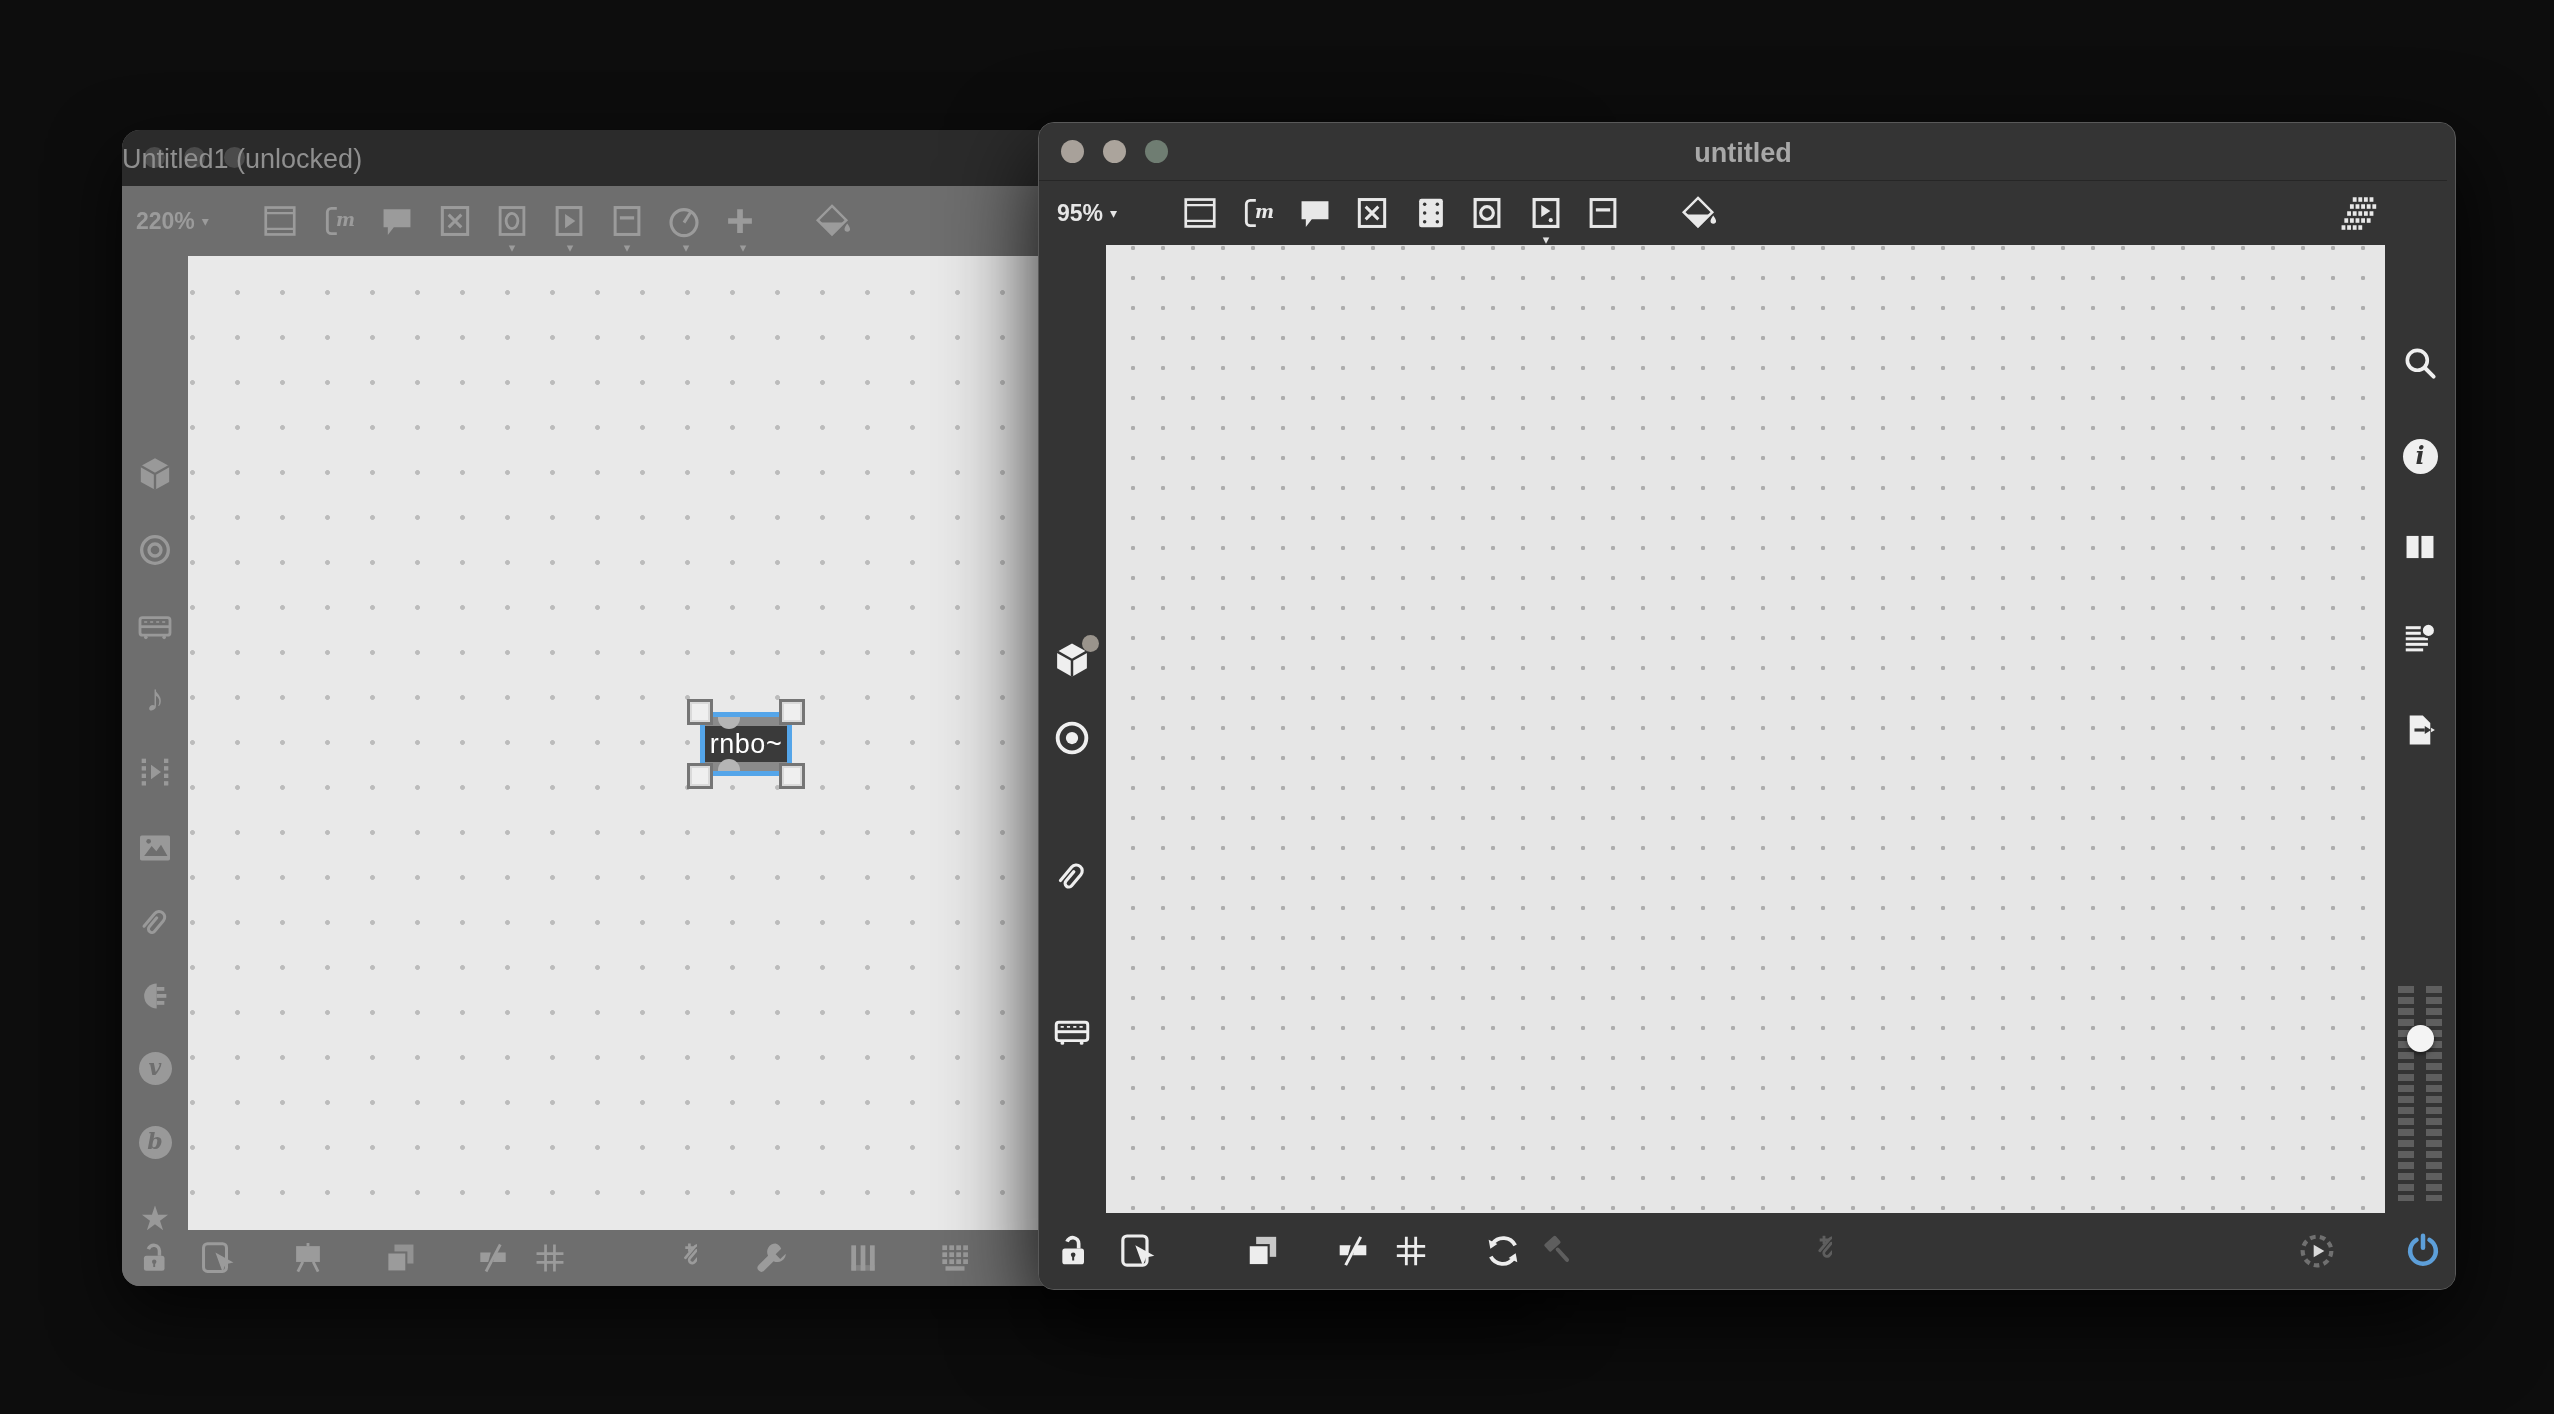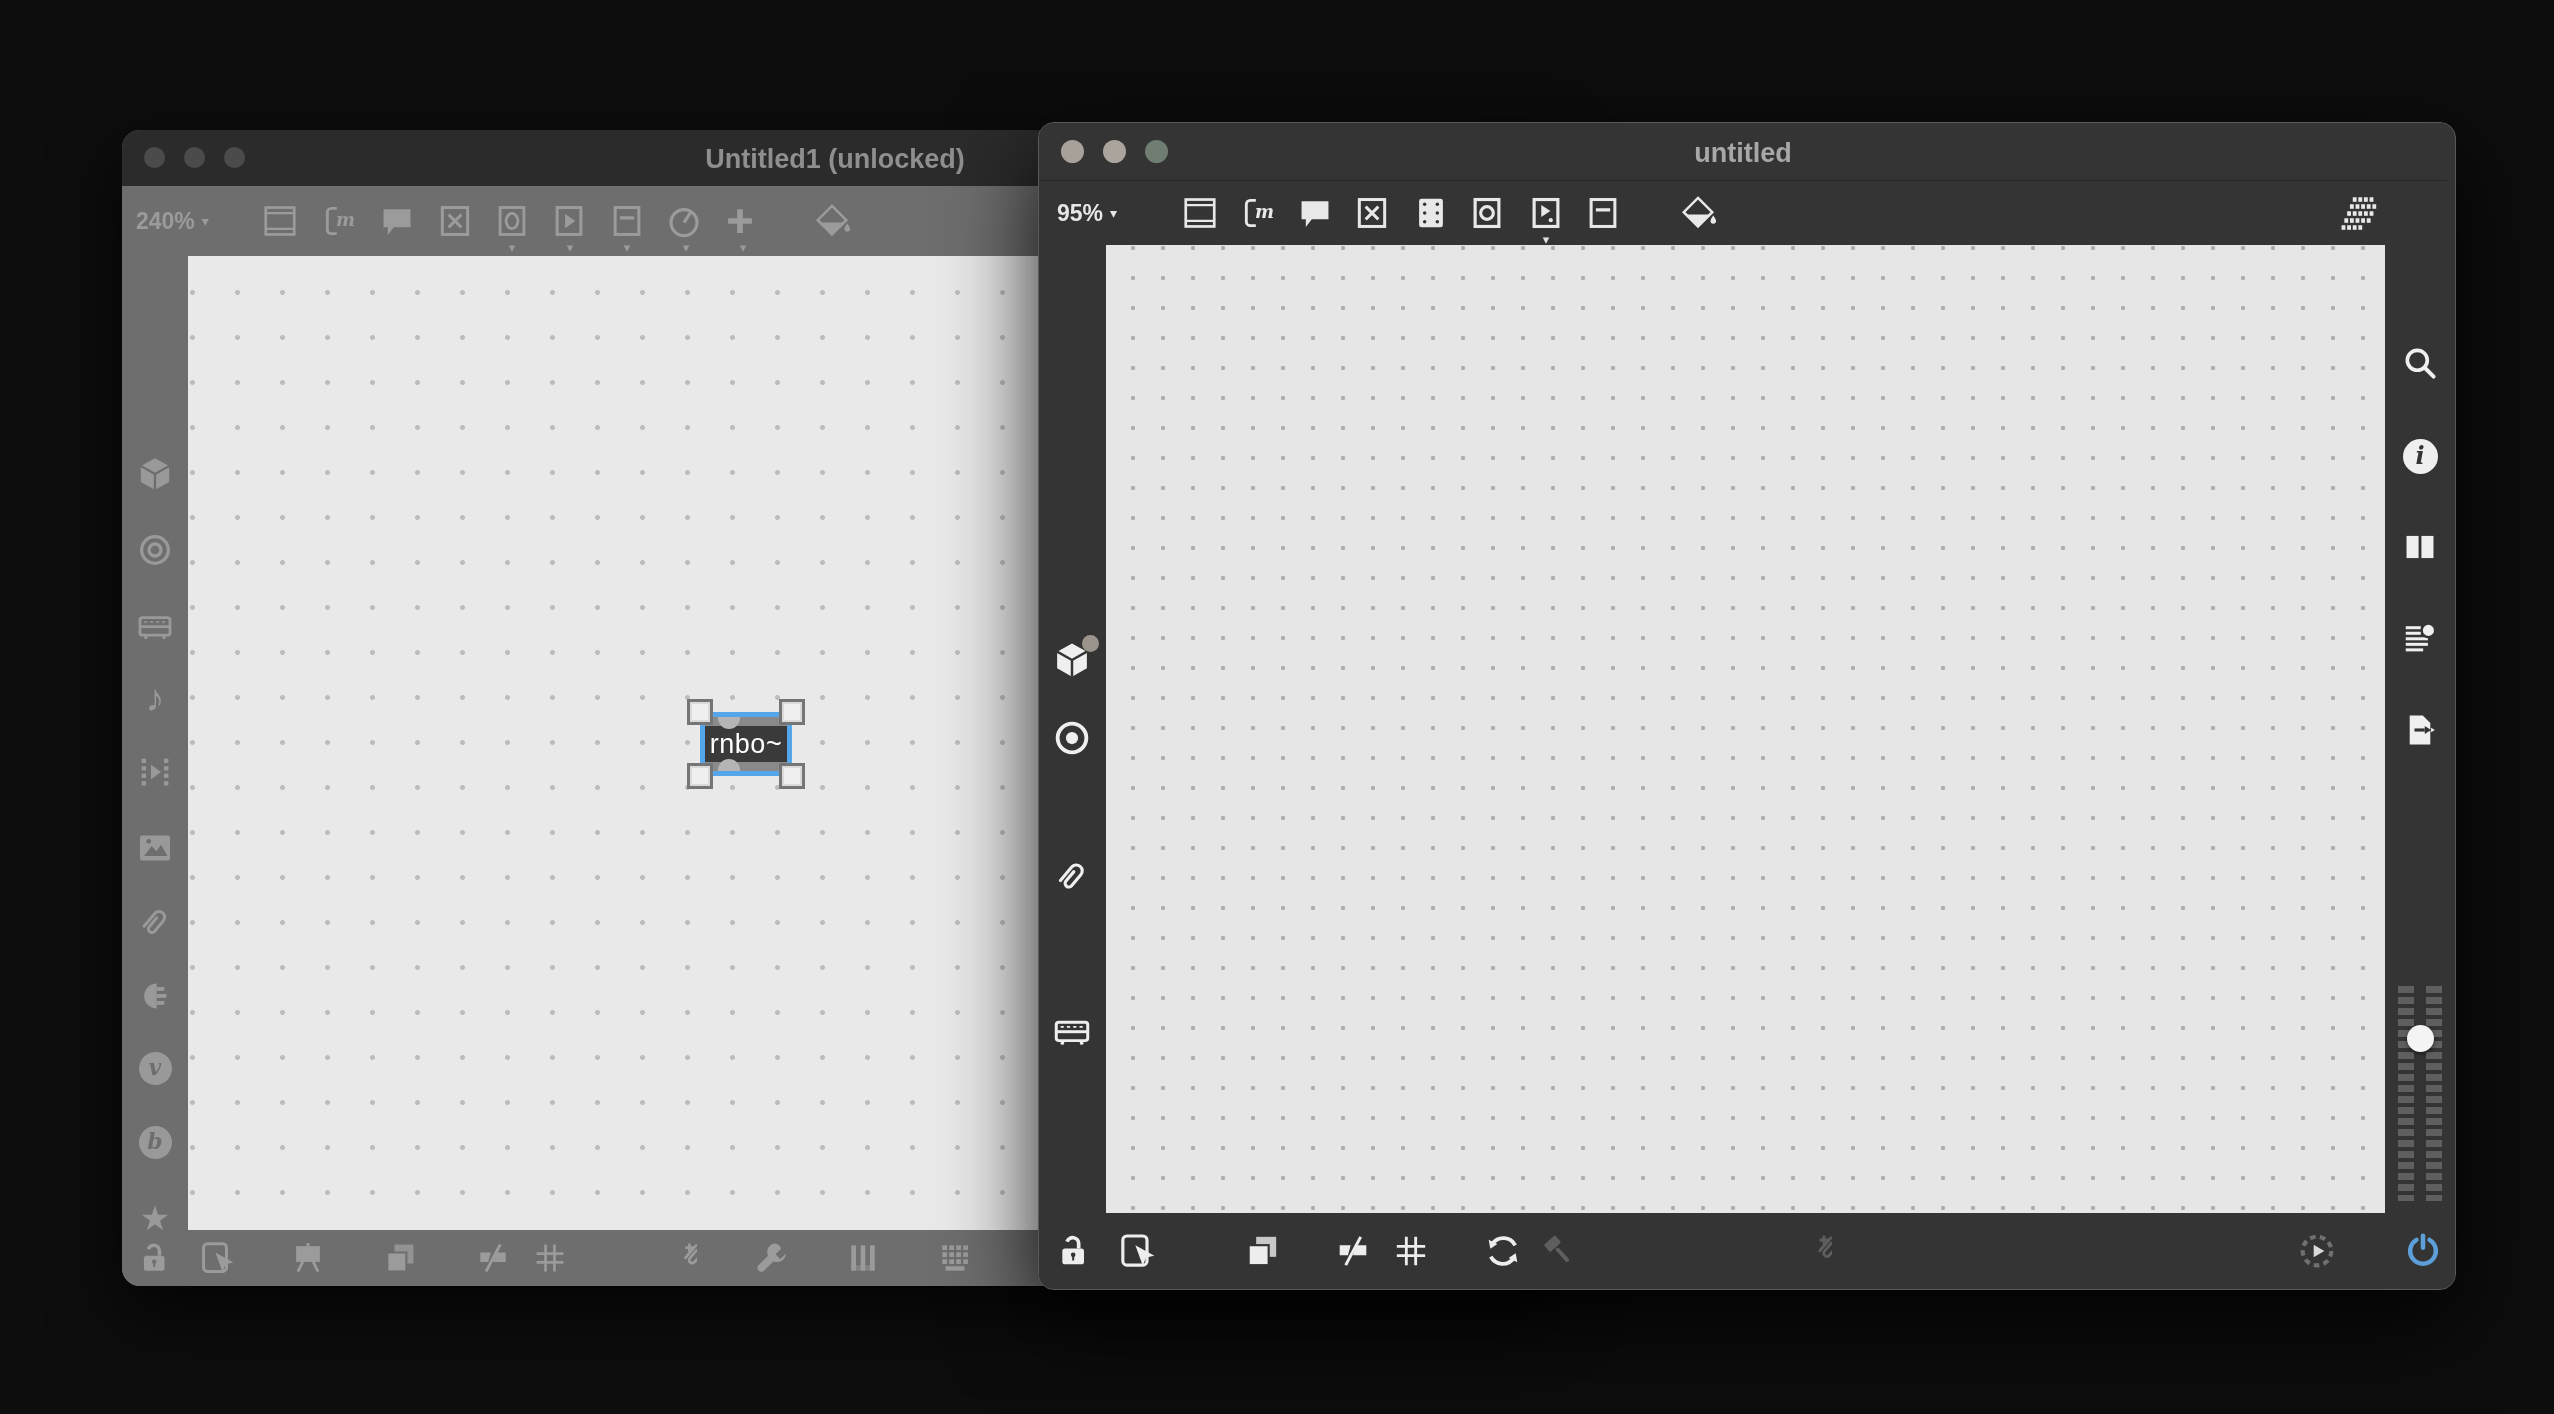--- a/index.html
+++ b/index.html
@@ -12,21 +12,21 @@
 
   
   .back-win {
     left:122px; top:130px; width:1426px; height:1156px;
     background:#6e6e6e; border-radius:18px;
     box-shadow:0 26px 70px rgba(0,0,0,.72);
   }
   .b-titlebar { position:absolute; left:0; top:0; right:0; height:56px; background:#2b2b2b; }
   .b-title {
     position:absolute; left:0; right:0; top:0; height:56px; line-height:58px;
-    text-align:center; color:#8f8f8f; font-weight:bold; font-size:27px;
+    text-align:left; color:#8f8f8f; font-weight:normal; font-size:27px;
   }
   .lights { position:absolute; left:22px; top:17px; display:flex; gap:19px; }
   .light { width:21px; height:21px; border-radius:50%; }
   .b-light { background:#4b4b4b; }
   .b-toolbar { position:absolute; left:0; top:56px; right:0; height:70px; background:#6e6e6e; color:#9b9b9b; }
   .zoom-select { position:absolute; left:14px; top:16px; height:38px; display:flex; align-items:center; gap:7px; cursor:default; }
   .zoom-select .zv { font-size:23px; font-weight:bold; }
   .zoom-select .zc { font-size:14px; }
   .b-toolbar .zoom-select { color:#9b9b9b; }
   .tool { position:absolute; width:38px; height:38px; display:flex; align-items:center; justify-content:center; }
@@ -359,21 +359,21 @@
       <div class="lights">
         <span class="light b-light"></span>
         <span class="light b-light"></span>
         <span class="light b-light"></span>
       </div>
       <div class="b-title">Untitled1 (unlocked)</div>
     </div>
 
     <div class="b-toolbar">
       <div class="zoom-select">
-        <span class="zv">240%</span>
+        <span class="zv">220%</span>
         <span class="zc">▾</span>
       </div>
       <span class="tool" style="left:139px;top:16px">
           <svg class="ic">
             <use href="#sy-objbox" xlink:href="#sy-objbox"></use>
           </svg>
         </span>
       <span class="tool" style="left:199px;top:16px">
         <svg class="ic">
             <use href="#sy-msgbracket" xlink:href="#sy-msgbracket"></use>

